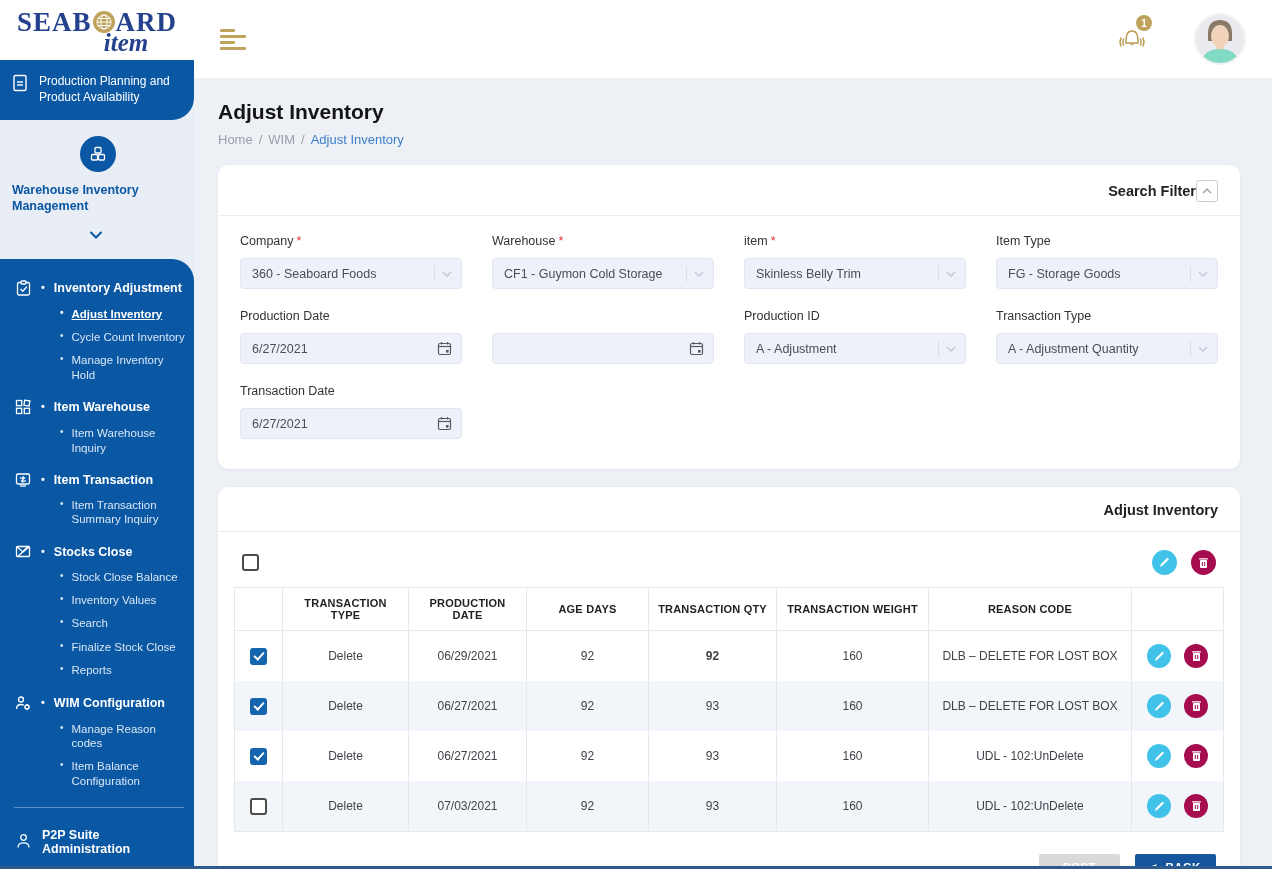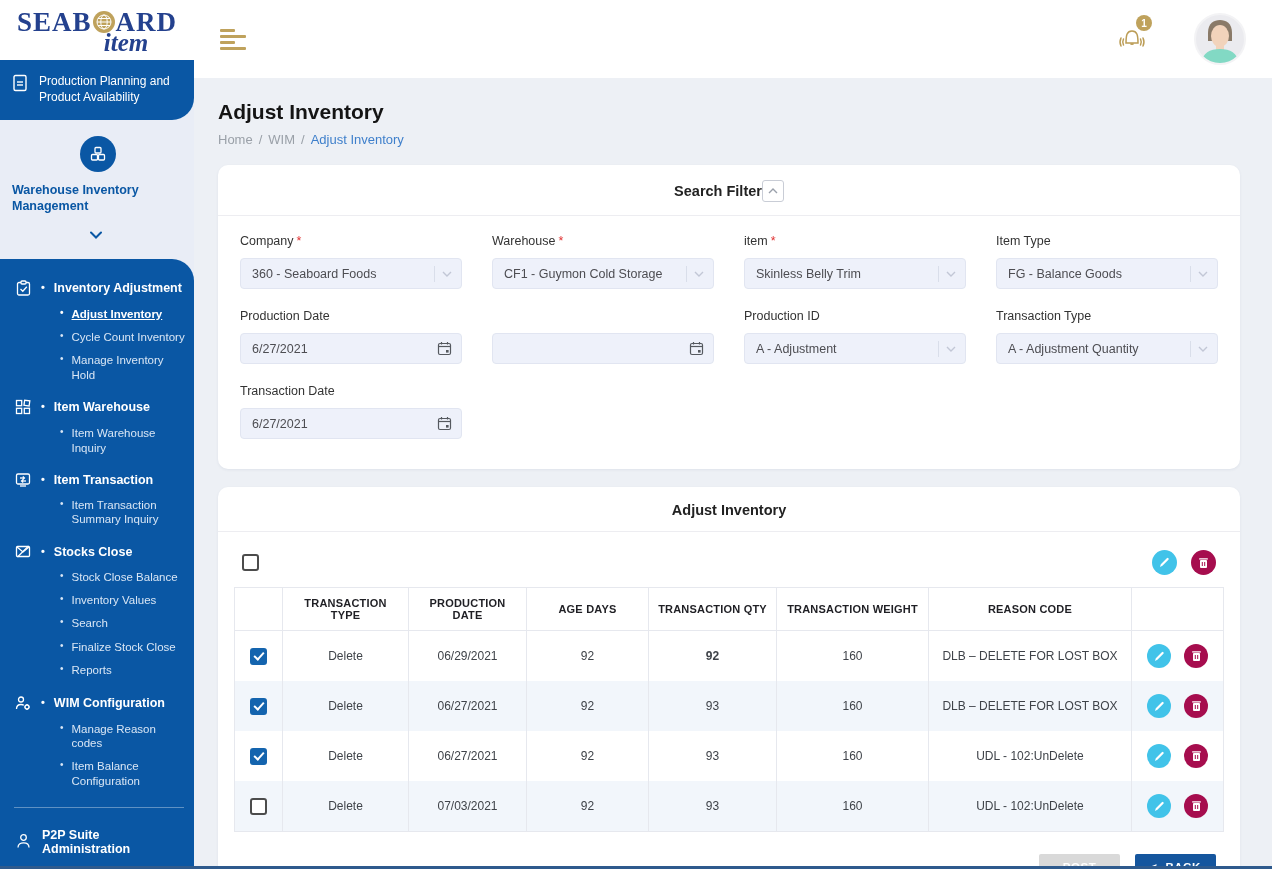--- a/index.html
+++ b/index.html
@@ -45,21 +45,21 @@
   .bell-badge { position:absolute; top:-7px; right:-4px; width:16px; height:16px; border-radius:50%; background:var(--gold,#bb9c55); color:#fff; font-size:10px; font-weight:bold; display:flex; align-items:center; justify-content:center; }
   .avatar { width:52px; height:52px; border-radius:50%; background:#ebebef; border:2px solid #f3f3f5; overflow:hidden; cursor:pointer; display:flex; align-items:flex-end; justify-content:center; }
 
   .content { flex:1; padding:22px 32px 0 24px; overflow:hidden; }
   .page-title { font-size:21px; font-weight:bold; color:#141414; }
   .breadcrumb { margin-top:8px; font-size:13px; color:#9aa0a8; display:flex; gap:6px; }
   .breadcrumb .crumb { cursor:pointer; }
   .breadcrumb .active { color:var(--link-blue,#3e7fcb); }
 
   .card { background:#fff; border-radius:10px; box-shadow:0 1px 3px rgba(40,60,100,.07); margin-top:18px; }
-  .card-header { display:flex; align-items:center; justify-content:center; padding:15px 22px 13px 22px; border-bottom:1px solid #ededf1; }
+  .card-header { display:flex; align-items:center; justify-content:flex-end; padding:15px 22px 13px 22px; border-bottom:1px solid #ededf1; }
   .card-title { font-size:14.5px; font-weight:bold; color:#222; }
   .collapse-btn { width:22px; height:22px; border:1px solid #c9cdd6; border-radius:3px; background:#fff; display:flex; align-items:center; justify-content:center; cursor:pointer; color:#9aa0ab; }
 
   .filter-body { padding:18px 22px 30px 22px; }
   .filter-grid { display:grid; grid-template-columns:repeat(4, 1fr); column-gap:30px; row-gap:20px; }
   .fcell .flabel { font-size:12.5px; color:#333; margin-bottom:9px; min-height:15px; }
   .fcell .req { color:#e03131; margin-left:3px; }
   .control { height:31px; background:#eef1fa; border:1px solid #e1e5f1; border-radius:4px; display:flex; align-items:center; padding:0 9px 0 11px; font-size:12.5px; color:#4d4d52; cursor:pointer; }
   .control .cval { flex:1; white-space:nowrap; overflow:hidden; }
   .dd-end { display:flex; align-items:center; gap:7px; color:#c2c7d6; }
@@ -379,21 +379,21 @@
                     <svg width="10" height="6" viewBox="0 0 10 6" fill="none" stroke="currentColor" stroke-width="1.4">
                       <polyline points="1,1 5,5 9,1"></polyline>
                     </svg>
                   </span>
               </div>
             </div>
 
             <div class="fcell">
               <div class="flabel"><span>Item Type</span></div>
               <div class="control">
-                <span class="cval">FG - Balance Goods</span>
+                <span class="cval">FG - Storage Goods</span>
                 <span class="dd-end">
                     <span class="dd-sep"></span>
                     <svg width="10" height="6" viewBox="0 0 10 6" fill="none" stroke="currentColor" stroke-width="1.4">
                       <polyline points="1,1 5,5 9,1"></polyline>
                     </svg>
                   </span>
               </div>
             </div>
 
             <div class="fcell">

